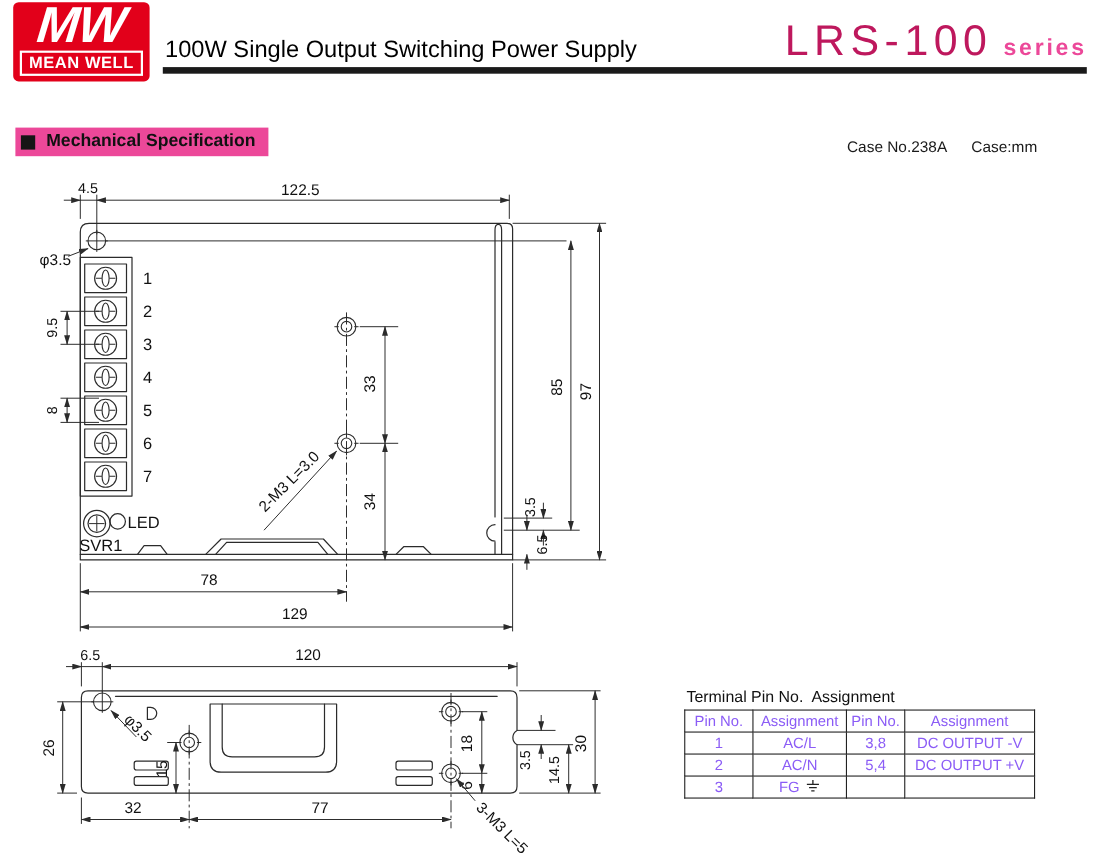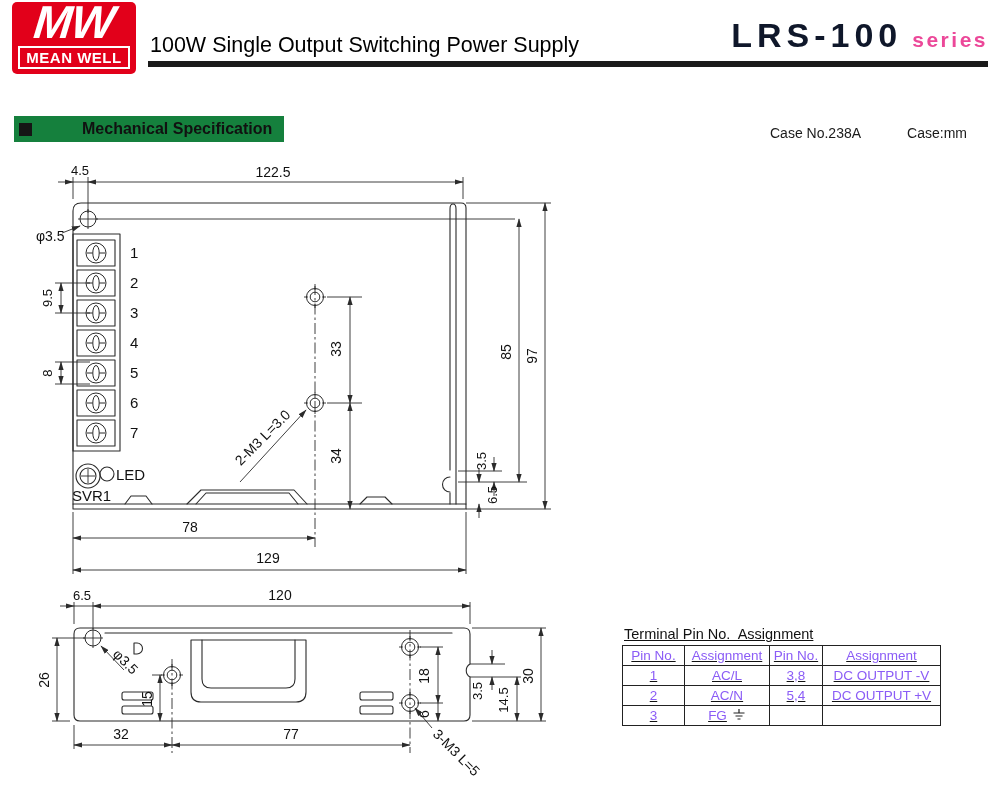--- a/index.html
+++ b/index.html
@@ -6,39 +6,39 @@
   .page{position:relative;width:1000px;height:787px;background:#fff;overflow:hidden;
         font-family:"Liberation Sans",sans-serif;color:#111;}
   
   .logo{position:absolute;left:12px;top:2px;width:124px;height:72px;background:#e2001a;border-radius:5px;}
   .logo-mw{position:absolute;left:0;right:0;top:-7px;text-align:center;color:#fff;
            font-weight:bold;font-style:italic;font-size:46px;letter-spacing:-1px;transform:skewX(-6deg);}
   .logo-band{position:absolute;left:6px;right:6px;bottom:5px;border:2px solid #fff;text-align:center;
              color:#fff;font-weight:bold;font-size:15px;letter-spacing:.5px;line-height:19px;}
   .doc-title{position:absolute;left:150px;top:33px;font-size:21.5px;color:#000000;}
   .series-block{position:absolute;right:12px;top:16px;white-space:nowrap;}
-  .series-name{font-weight:bold;font-size:34px;letter-spacing:5px;color:#0f172a;}
+  .series-name{font-weight:normal;font-size:39px;letter-spacing:5px;color:#be185d;}
   .series-suffix{font-weight:bold;font-size:21px;letter-spacing:2.5px;color:#ec4899;margin-left:10px;}
   .title-rule{position:absolute;left:148px;top:61px;width:840px;height:6px;background:#1a1a1a;}
   
   .section-heading{position:absolute;left:14px;top:116px;display:flex;align-items:center;
-                   background:#15803d;padding:4px 12px 4px 5px;gap:40px;}
+                   background:#ec4899;padding:4px 12px 4px 5px;}
   .bullet{width:13px;height:13px;background:#151515;margin-right:10px;}
   .section-heading span.txt{font-weight:bold;font-size:16px;color:#111;}
-  .case-info{position:absolute;left:770px;top:125px;font-size:14px;display:flex;gap:46px;color:#1a1a1a;}
+  .case-info{position:absolute;left:770px;top:125px;font-size:14px;display:flex;gap:22px;color:#1a1a1a;}
   
   svg.drawing{position:absolute;left:0;top:0;}
   .ln{fill:none;stroke:#2b2b2b;stroke-width:1.1;stroke-linejoin:round;stroke-linecap:round;}
   .dim{fill:none;stroke:#2b2b2b;stroke-width:.9;}
   .cl{fill:none;stroke:#2b2b2b;stroke-width:.9;stroke-dasharray:11 3 2.5 3;}
   .dt{font-size:13px;fill:#111;}
   .dt2{font-size:14px;fill:#111;}
   .pl{font-size:15px;fill:#111;}
   
-  .pin-table-wrap{position:absolute;left:622px;top:626px;width:330px;text-decoration:underline;}
+  .pin-table-wrap{position:absolute;left:622px;top:626px;width:330px;}
   .pin-table-title{font-size:14.5px;color:#111;margin:0 0 3px 2px;white-space:pre;}
   table.pin-table{border-collapse:collapse;table-layout:fixed;width:318px;}
   table.pin-table th,table.pin-table td{border:1.3px solid #222;text-align:center;
         font-size:13.5px;font-weight:normal;height:19px;padding:0 2px;color:#8b5cf6;white-space:nowrap;}
   .gnd{display:inline-block;vertical-align:-1px;margin-left:5px;}
 </style>
 </head>
 <body>
 
 <div class="page">

